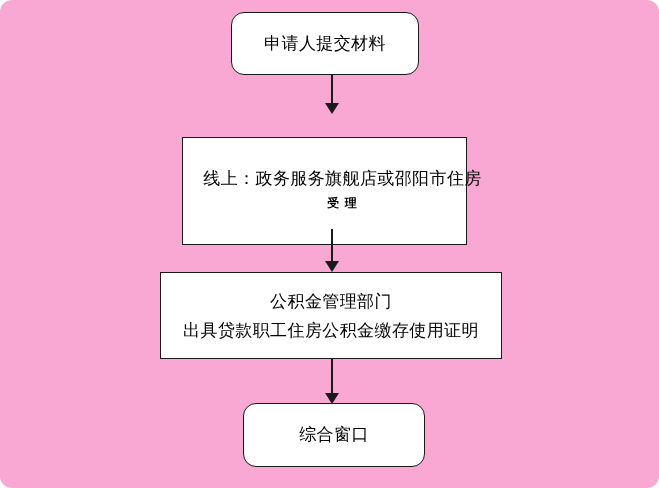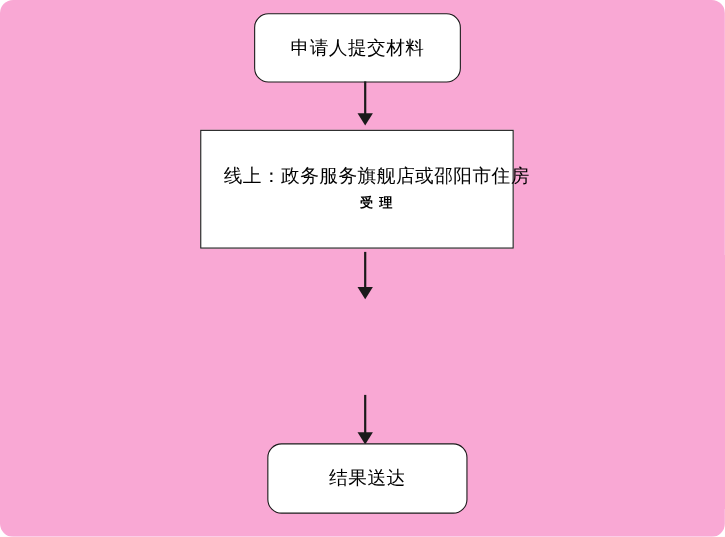--- a/index.html
+++ b/index.html
@@ -48,21 +48,21 @@
   .node .line.alt {
     font-family: "Liberation Sans", "DejaVu Sans", sans-serif;
     font-size: 12px;
     font-weight: bold;
     line-height: 24px;
     letter-spacing: 1px;
   }
 
   
   #node-submit      { left: 231px; top: 12px;  width: 188px; height: 63px; }
-  #node-accept      { left: 182px; top: 118px; width: 285px; height: 108px; padding-left: 36px; }
+  #node-accept      { left: 182px; top: 137px; width: 285px; height: 108px; padding-left: 36px; }
   #node-issue       { left: 160px; top: 272px; width: 342px; height: 87px; }
   #node-deliver     { left: 243px; top: 403px; width: 182px; height: 64px; }
 
   #node-accept  .line { line-height: 25.5px; }
   #node-issue   .line { line-height: 29px; }
   #node-deliver .line { line-height: 26px; }
 
   
   .connector {
     position: absolute;
@@ -114,23 +114,27 @@
   <div class="node" id="node-accept">
     <span class="line">线上：政务服务旗舰店或邵阳市住房</span>
     <span class="line alt">受 理</span>
   </div>
 
   <div class="connector" id="arrow-2">
     <div class="shaft"></div>
     <div class="head"></div>
   </div>
 
+  <div class="node" id="node-issue">
+    <span class="line">公积金管理部门</span>
+    <span class="line">出具贷款职工住房公积金缴存使用证明</span>
+  </div>
 
   <div class="connector" id="arrow-3">
     <div class="shaft"></div>
     <div class="head"></div>
   </div>
 
   <div class="node rounded" id="node-deliver">
-    <span class="line">结果送达</span>
+    <span class="line">综合窗口</span>
   </div>
 
 </div>
 
 </body></html>

